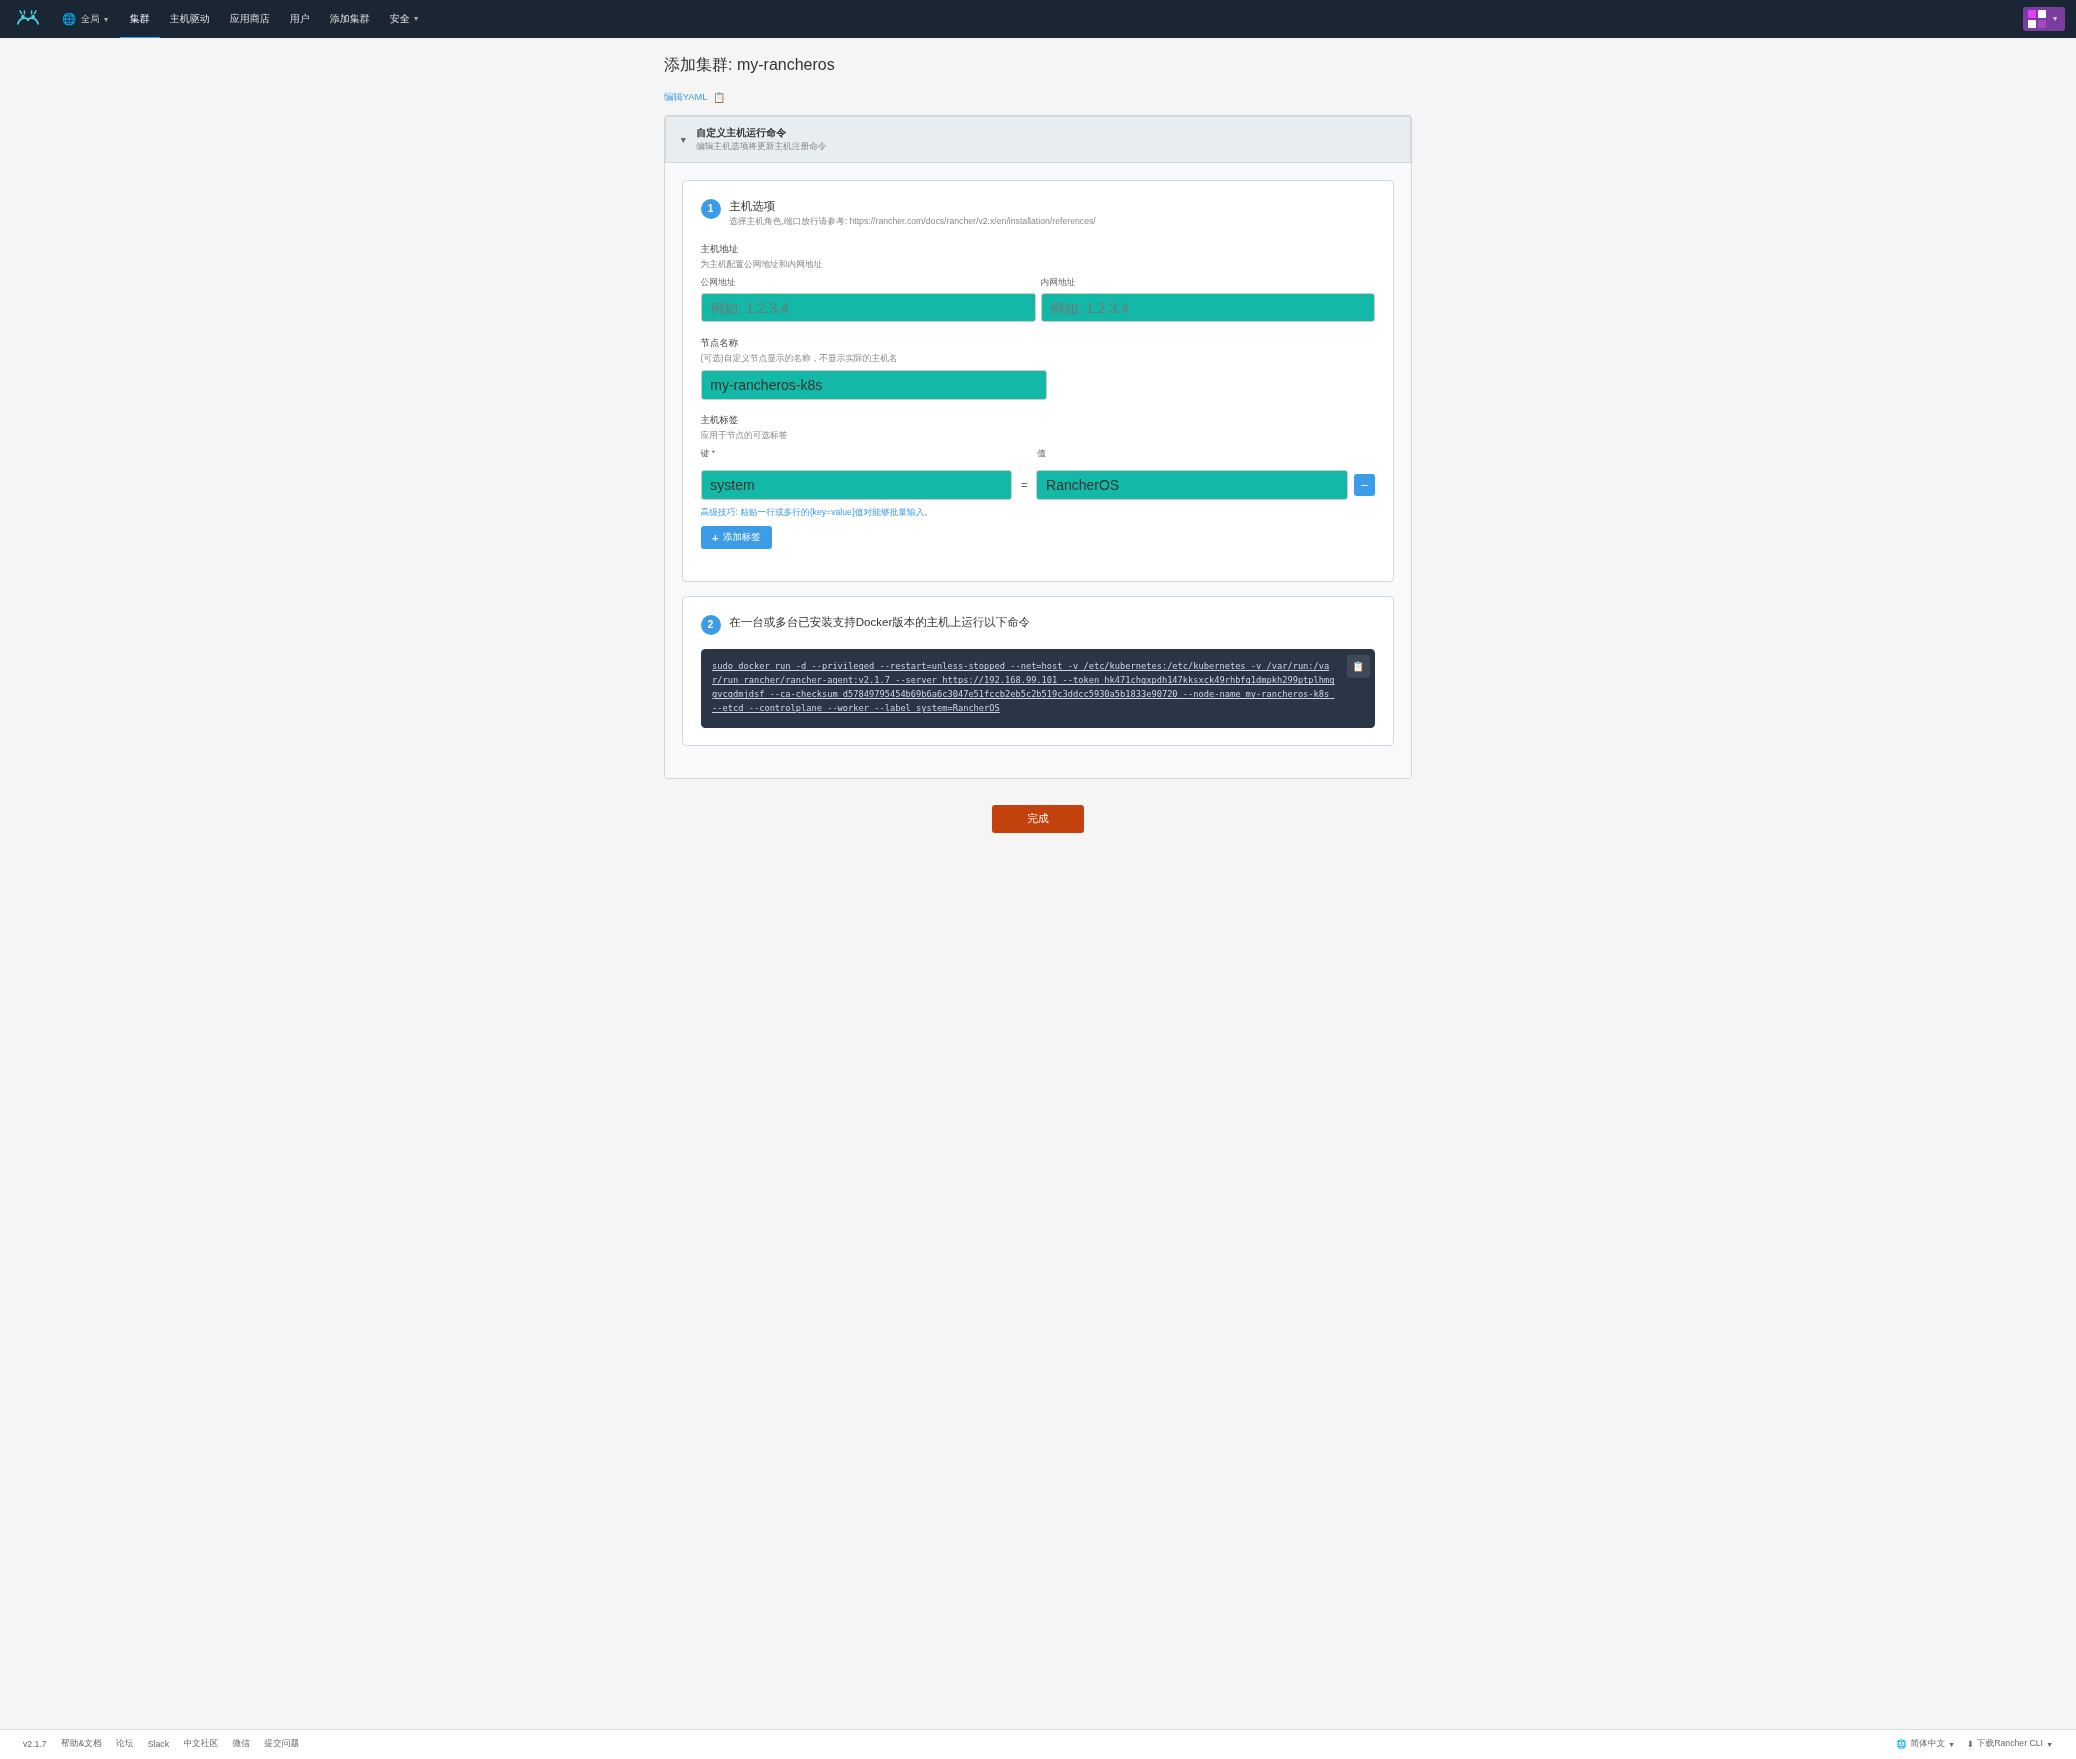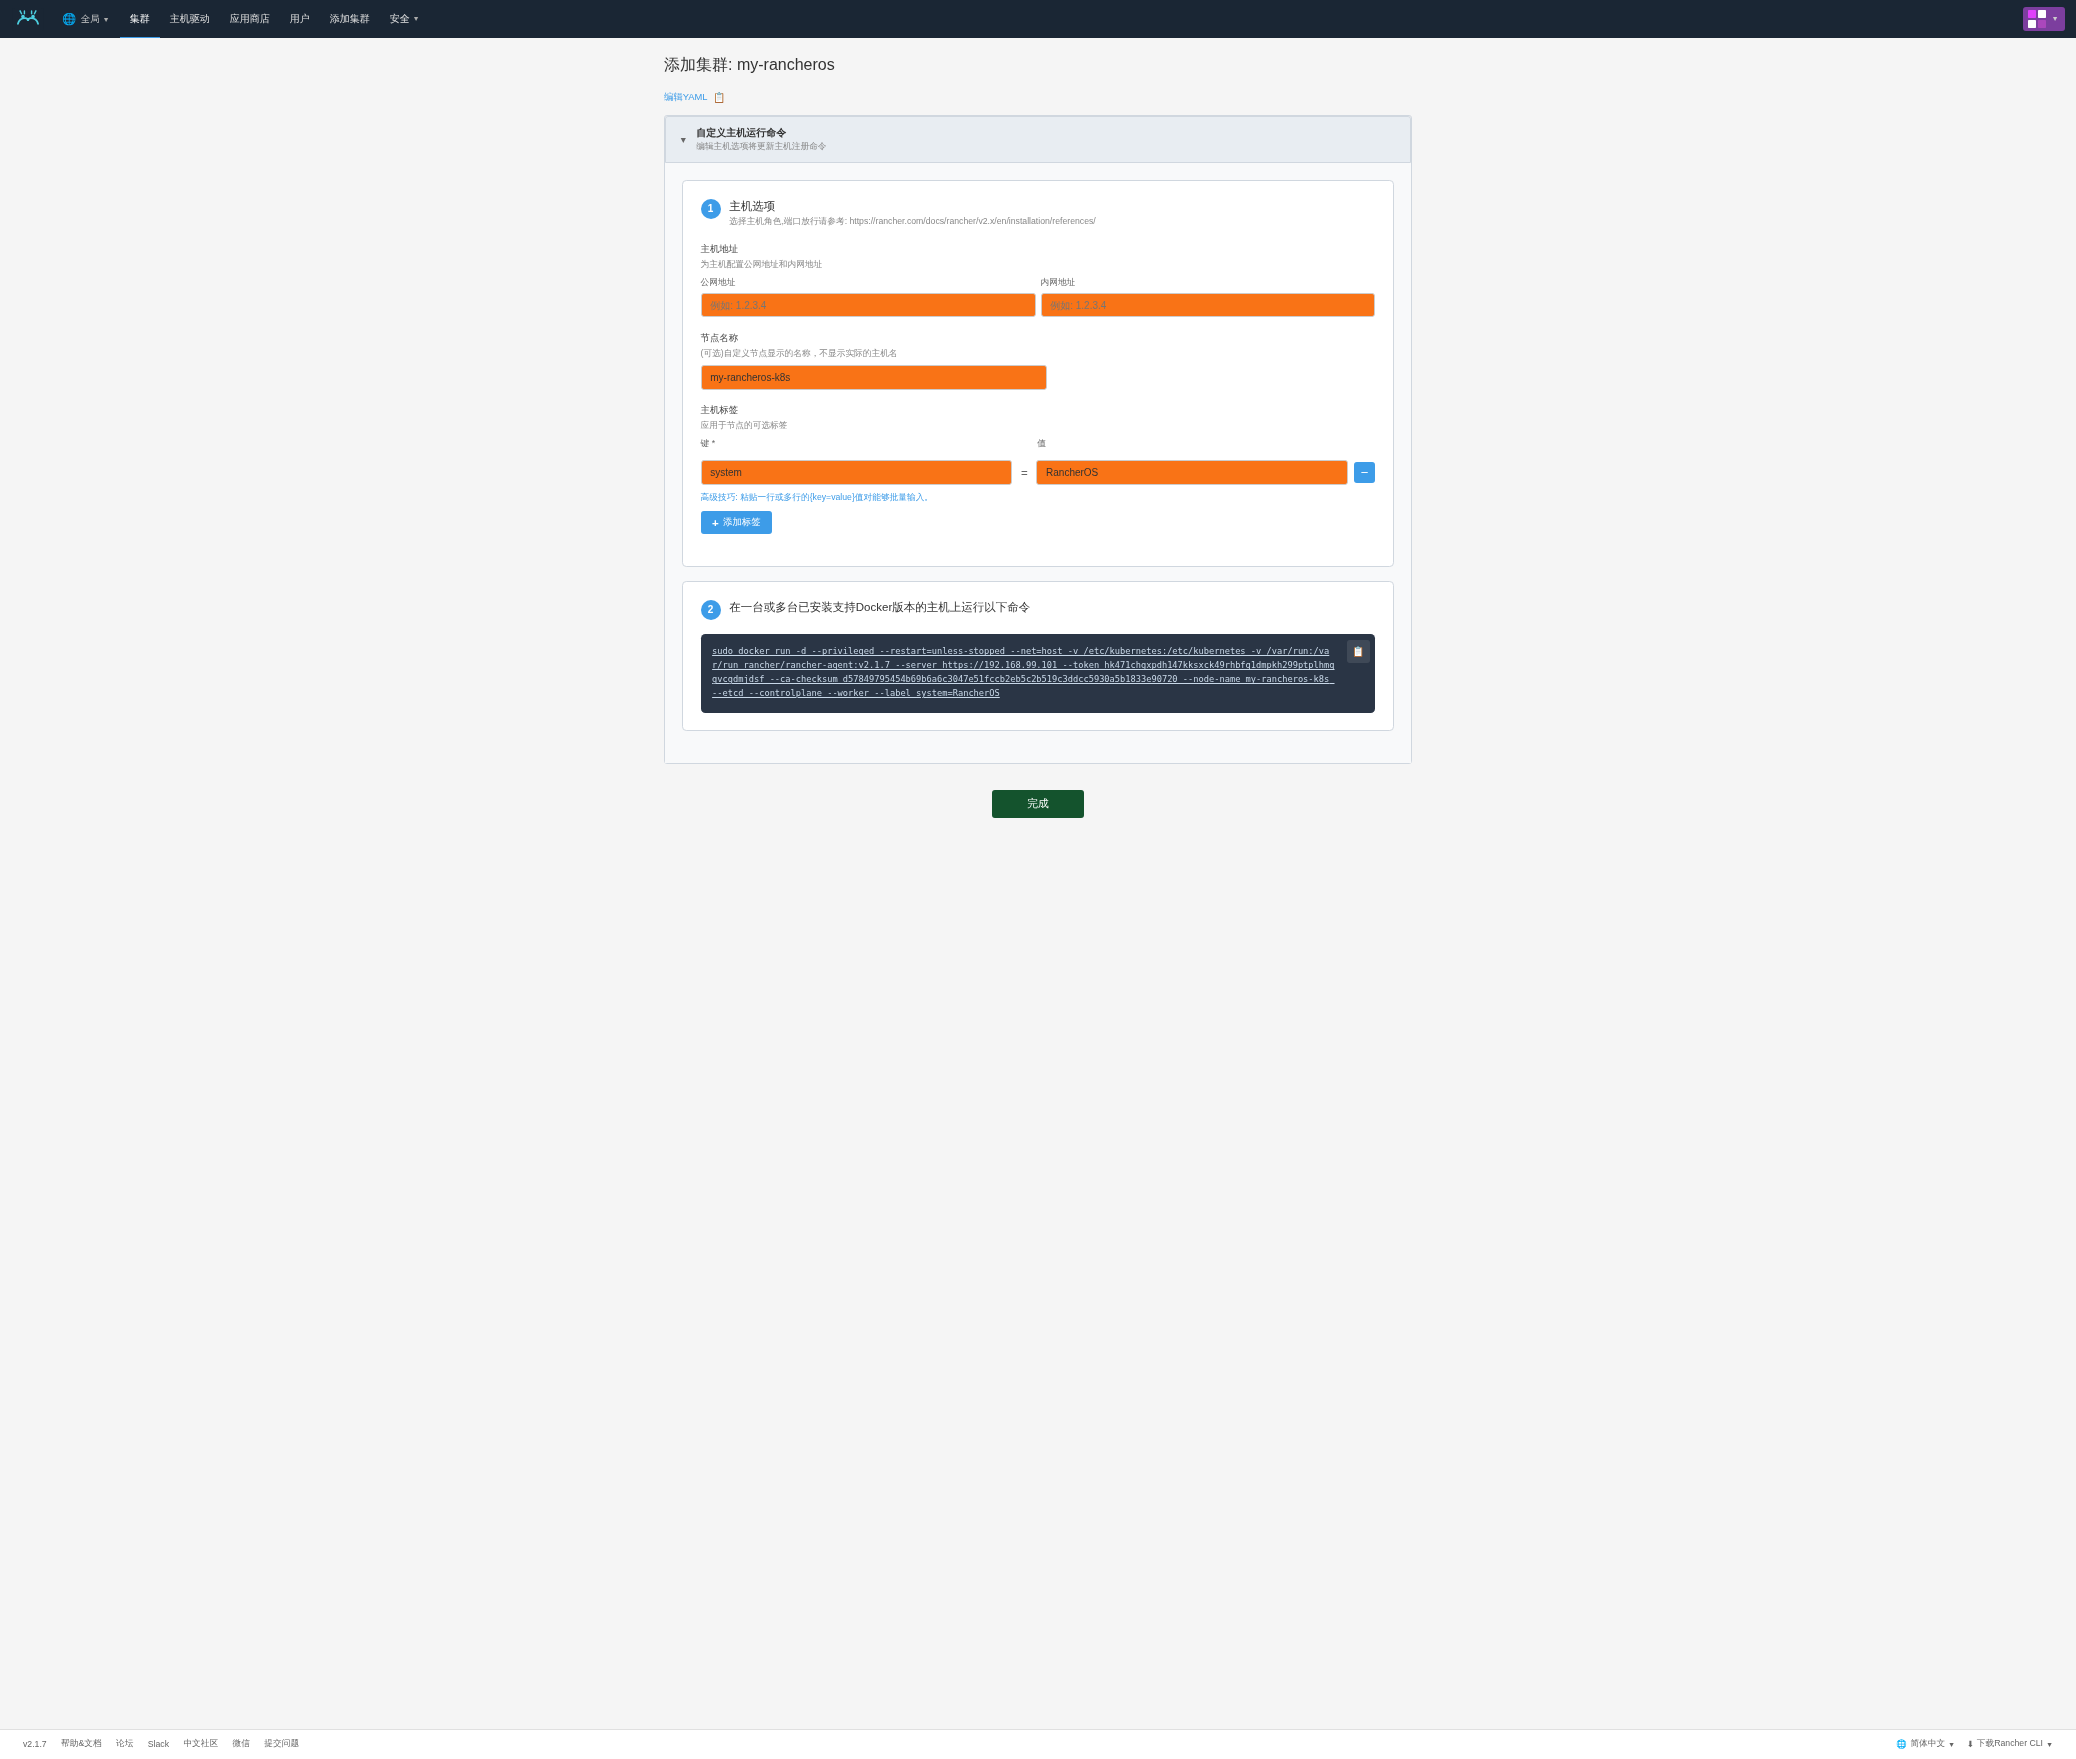--- a/index.html
+++ b/index.html
@@ -164,23 +164,23 @@
 
     
     .form-section { margin-bottom: 14.4px; }
     .form-label { font-size: 9.4px; font-weight: 500; color: #444; margin-bottom: 2.9px; }
     .form-sublabel { font-size: 8.7px; color: #888; margin-bottom: 5.8px; }
     .form-input {
       width: 100%;
       padding: 5.8px 8.7px;
       border: 0.7px solid #ccc;
       border-radius: 2.9px;
-      font-size: 10px;
+      font-size: 14px;
       color: #333;
-      background: #f97316;
+      background: #14b8a6;
       outline: none;
     }
 
     
     .role-row {
       display: flex;
       align-items: center;
       gap: 43px;
       margin-bottom: 11.5px;
     }
@@ -276,21 +276,21 @@
     }
     .cmd-text { padding-right: 29px; }
 
     
     .complete-bar {
       display: flex;
       justify-content: center;
       padding: 11.5px 0 17.3px;
     }
     .btn-complete {
-      background: #14532d;
+      background: #c2410c;
       color: #fff;
       border: none;
       border-radius: 2.9px;
       padding: 7.2px 35px;
       font-size: 10.8px;
       cursor: pointer;
       font-family: Liberation Mono, monospace;
     }
 
     

